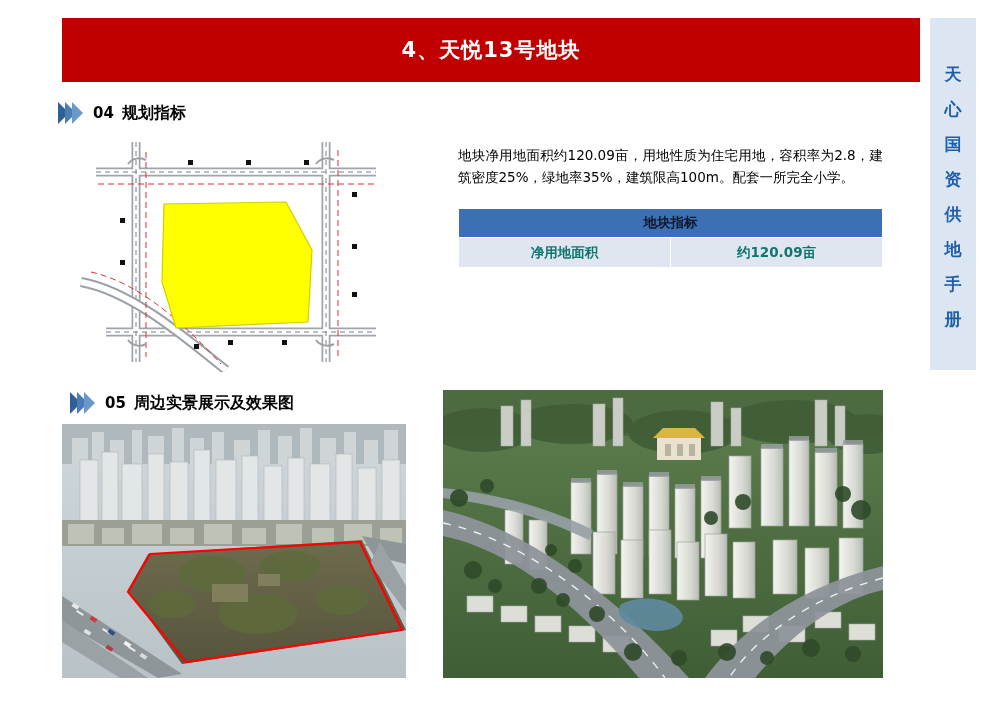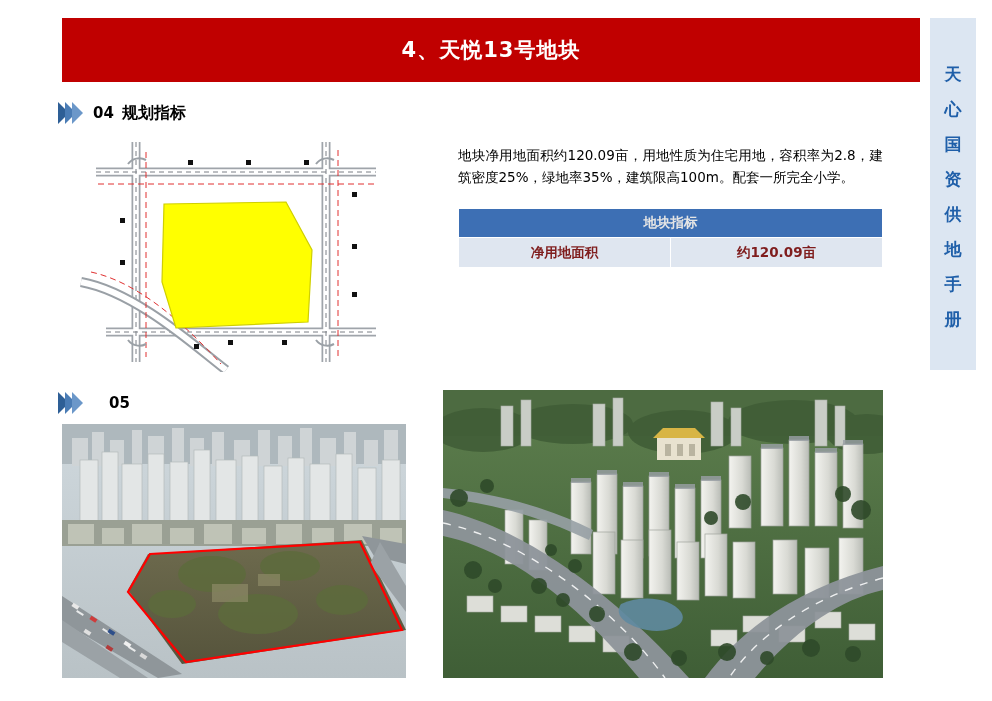--- a/index.html
+++ b/index.html
@@ -94,21 +94,21 @@
     font-family: "DejaVu Sans", "Liberation Sans", sans-serif;
   }
   .section-head .label {
     font-size: 16px;
     font-weight: bold;
     color: #000;
     font-family: "DejaVu Sans", "Liberation Sans", sans-serif;
   }
 
   #sec-04 { left: 62px; top: 102px; }
-  #sec-05 { left: 62px; top: 392px; gap: 16px; }
+  #sec-05 { left: 74px; top: 392px; }
 
   
   .plan-map {
     position: absolute;
     left: 76px;
     top: 132px;
     width: 330px;
     height: 240px;
     background: #ffffff;
   }
@@ -131,30 +131,30 @@
   .ind-table {
     position: absolute;
     left: 458px;
     top: 208px;
     width: 425px;
     border-collapse: collapse;
     font-family: "DejaVu Sans", "Liberation Sans", sans-serif;
   }
   .ind-table th {
     background: #3d6fb4;
-    color: #e5e5e5;
+    color: #0f172a;
     font-size: 13.5px;
     font-weight: bold;
     height: 26px;
     border: 1px solid #ffffff;
     text-align: center;
   }
   .ind-table td {
     background: #dfe6f0;
-    color: #7f1d1d;
+    color: #0f766e;
     font-size: 13.5px;
     font-weight: bold;
     height: 27px;
     border: 1px solid #ffffff;
     text-align: center;
     width: 50%;
   }
 
   
   .photo-left {
@@ -286,20 +286,21 @@
     </tbody>
   </table>
 
   <div class="section-head" id="sec-05">
     <span class="chev-group">
       <span class="chev c1"></span>
         <span class="chev c2"></span>
         <span class="chev c3"></span>
     </span>
     <span class="num">05</span>
+    <span class="label">周边实景展示及效果图</span>
   </div>
 
   <div class="photo-left">
     <svg class="photo-svg" viewBox="0 0 344 254" xmlns="http://www.w3.org/2000/svg">
       <defs>
         <linearGradient id="skyg" x1="0" y1="0" x2="0" y2="1">
           <stop offset="0%" stop-color="#cfd8dd"></stop>
           <stop offset="100%" stop-color="#b9c2c6"></stop>
         </linearGradient>
         <linearGradient id="landg" x1="0" y1="0" x2="0" y2="1">

